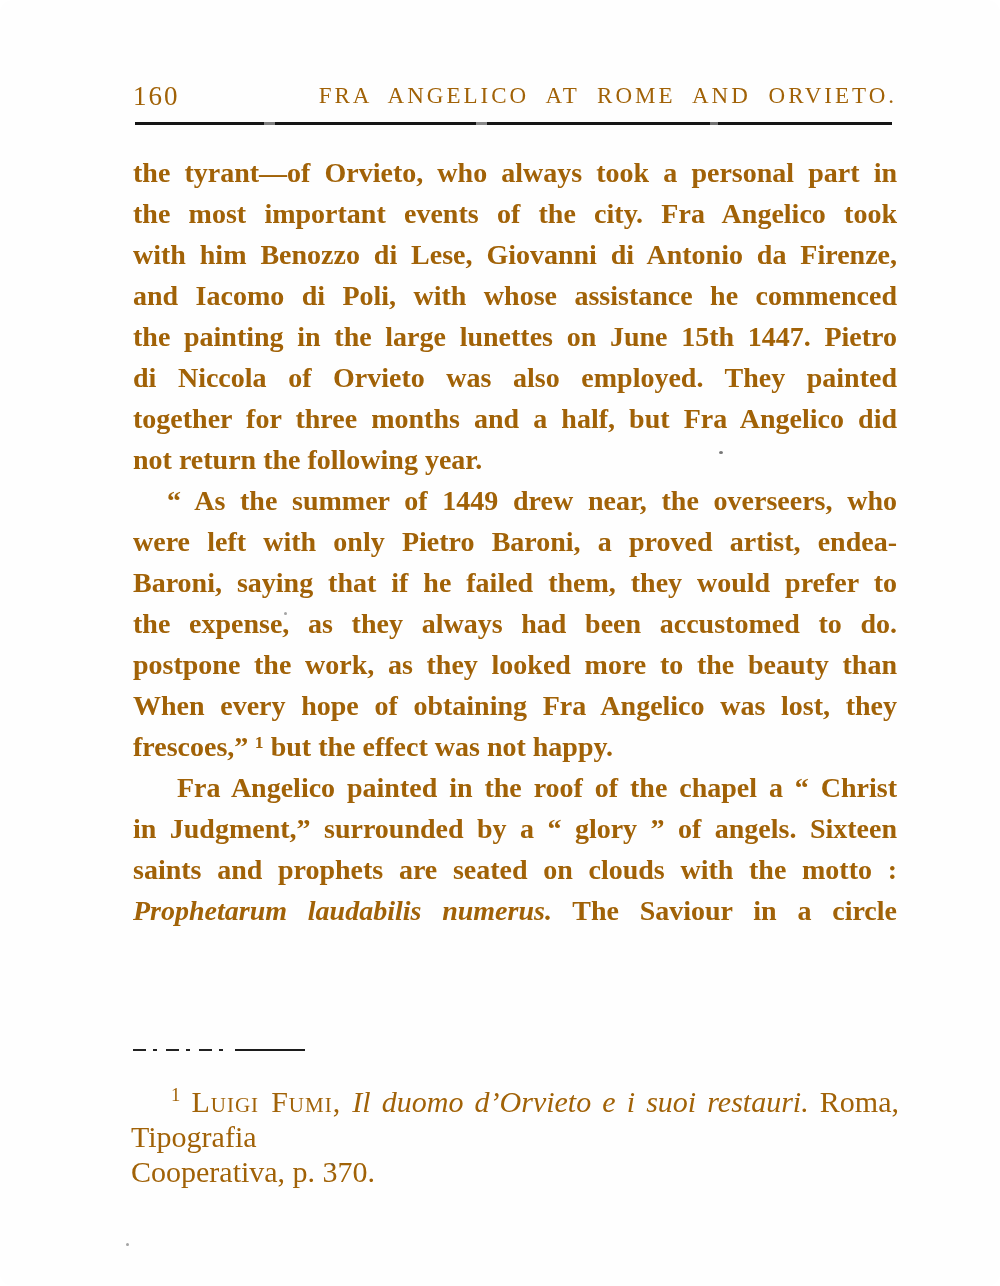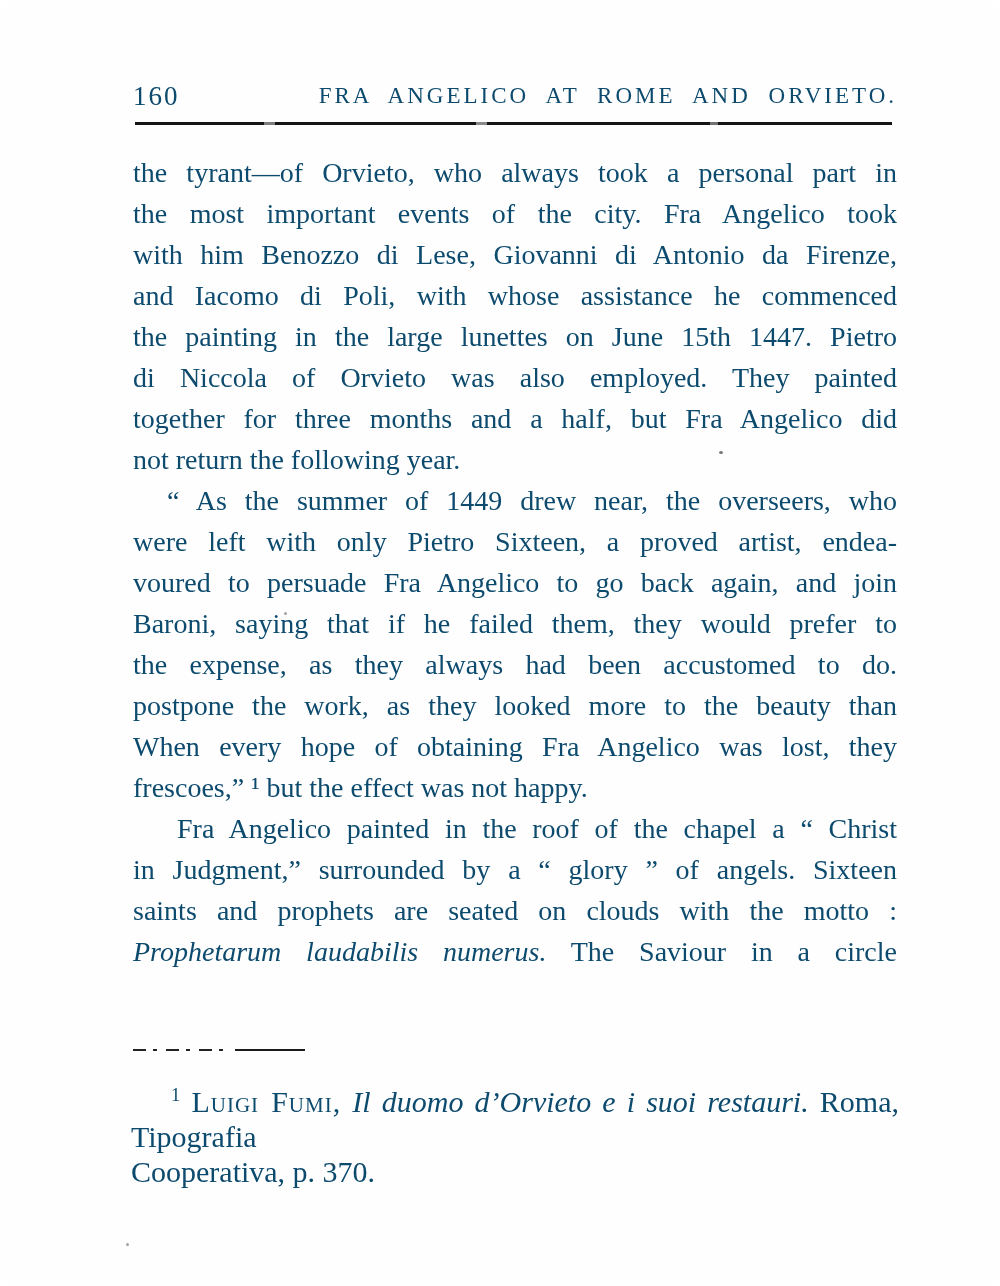--- a/index.html
+++ b/index.html
@@ -2,21 +2,21 @@
 <html><head>
 <meta charset="utf-8">
 <style>
   html, body { margin: 0; padding: 0; background: #ffffff; }
   .page {
     position: relative;
     width: 1000px;
     height: 1286px;
     background: #fefefe;
     font-family: "Liberation Serif", "DejaVu Serif", serif;
-    color: #0c4a6e;
+    color: #a16207;
     overflow: hidden;
     border-radius: 13px;
   }
   
   .header {
     position: absolute;
     top: 80px; left: 133px;
     width: 764px; height: 32px;
   }
   .pagenum {
@@ -39,20 +39,21 @@
       #151515 18.5% 45%, rgba(21,21,21,.5) 45% 46.5%,
       #151515 46.5% 76%, rgba(21,21,21,.6) 76% 77%,
       #151515 77% 100%);
   }
   
   .bodytext {
     position: absolute;
     top: 152px; left: 133px;
     width: 764px;
     font-size: 28px;
+    font-weight: bold;
   }
   .tl {
     height: 41px;
     line-height: 41px;
     white-space: normal;
   }
   .j  { text-align: justify; text-align-last: justify; }
   .ind-sm { text-indent: 34px; }
   .ind-lg { text-indent: 44px; }
   .it { font-style: italic; }
@@ -111,22 +112,21 @@
     <div class="tl j">the tyrant—of Orvieto, who always took a personal part in</div>
     <div class="tl j">the most important events of the city.  Fra Angelico took</div>
     <div class="tl j">with him Benozzo di Lese, Giovanni di Antonio da Firenze,</div>
     <div class="tl j">and Iacomo di Poli, with whose assistance he commenced</div>
     <div class="tl j">the painting in the large lunettes on June 15th 1447. Pietro</div>
     <div class="tl j">di Niccola of Orvieto was also employed.  They painted</div>
     <div class="tl j">together for three months and a half, but Fra Angelico did</div>
     <div class="tl">not return the following year.</div>
 
     <div class="tl j ind-sm">“ As the summer of 1449 drew near, the overseers, who</div>
-    <div class="tl j">were left with only Pietro Sixteen, a proved artist, endea-</div>
-    <div class="tl j">voured to persuade Fra Angelico to go back again, and join</div>
+    <div class="tl j">were left with only Pietro Baroni, a proved artist, endea-</div>
     <div class="tl j">Baroni, saying that if he failed them, they would prefer to</div>
     <div class="tl j">the expense, as they always had been accustomed to do.</div>
     <div class="tl j">postpone the work, as they looked more to the beauty than</div>
     <div class="tl j">When every hope of obtaining Fra Angelico was lost, they</div>
     <div class="tl">frescoes,” ¹ but the effect was not happy.</div>
 
     <div class="tl j ind-lg">Fra Angelico painted in the roof of the chapel a “ Christ</div>
     <div class="tl j">in Judgment,” surrounded by a “ glory ” of angels.  Sixteen</div>
     <div class="tl j">saints and prophets are seated on clouds with the motto :</div>
     <div class="tl j">

